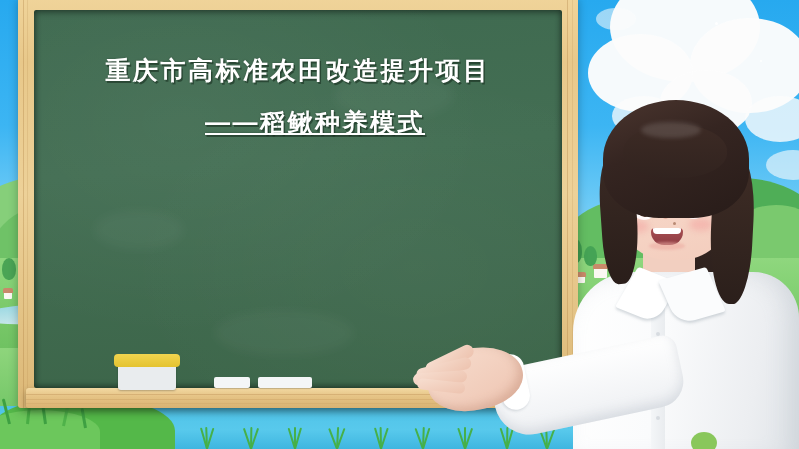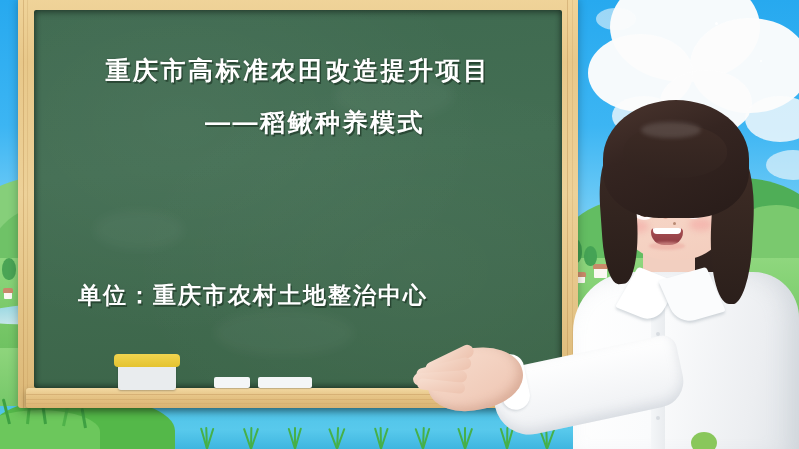--- a/index.html
+++ b/index.html
@@ -83,21 +83,21 @@
     background:linear-gradient(180deg,#f2d44f,#e4c32f);border-radius:4px;}
   .chalk{position:absolute;top:381px;height:11px;background:#f4f6f7;border-radius:2px;box-shadow:0 1px 1px rgba(0,0,0,.2);}
   .chalk-1{left:196px;width:36px;}
   .chalk-2{left:240px;width:54px;}
 
   
   .board-text{position:absolute;left:16px;top:14px;right:16px;bottom:20px;color:#fff;}
   .title-block{position:absolute;left:0;right:0;top:34px;text-align:center;}
   .t-line{font-size:25px;font-weight:bold;letter-spacing:2.5px;line-height:52px;
     text-shadow:1.5px 2px 0 rgba(22,44,30,.55), 0 0 2px rgba(0,0,0,.3);}
-  .t-line.l3{padding-left:34px;}
+  .t-line.l3{padding-left:34px;text-decoration:underline;}
   .credits{position:absolute;left:44px;top:265px;}
   .c-line{font-size:23px;font-weight:bold;letter-spacing:2px;line-height:40px;
     text-shadow:1.5px 2px 0 rgba(22,44,30,.55), 0 0 2px rgba(0,0,0,.3);}
 
   
   .presenter{position:absolute;left:455px;top:96px;width:344px;height:353px;}
 
   .ponytail{position:absolute;left:196px;top:52px;width:84px;height:300px;
     background:linear-gradient(170deg,#3b2b26 0%,#2e211d 45%,#241a17 100%);
     border-radius:46% 40% 30% 36% / 28% 26% 60% 62%;transform:rotate(4deg);}
@@ -326,21 +326,20 @@
       <div class="smudge" style="left:300px;top:60px;width:120px;height:50px;"></div>
       <div class="smudge" style="left:180px;top:300px;width:140px;height:46px;"></div>
     </div>
 
     <div class="board-text">
       <div class="title-block">
         <div class="t-line">重庆市高标准农田改造提升项目</div>
         <div class="t-line l3">——稻鳅种养模式</div>
       </div>
       <div class="credits">
-        <div class="c-line">单位：重庆市农村土地整治中心</div>
       </div>
     </div>
 
     <div class="ledge">
       <div class="ledge-grain" style="top:6px;"></div>
       <div class="ledge-grain" style="top:11px;opacity:.6;"></div>
       <div class="ledge-grain" style="top:15px;opacity:.4;"></div>
     </div>
     <div class="eraser">
       <div class="eraser-top"></div>

